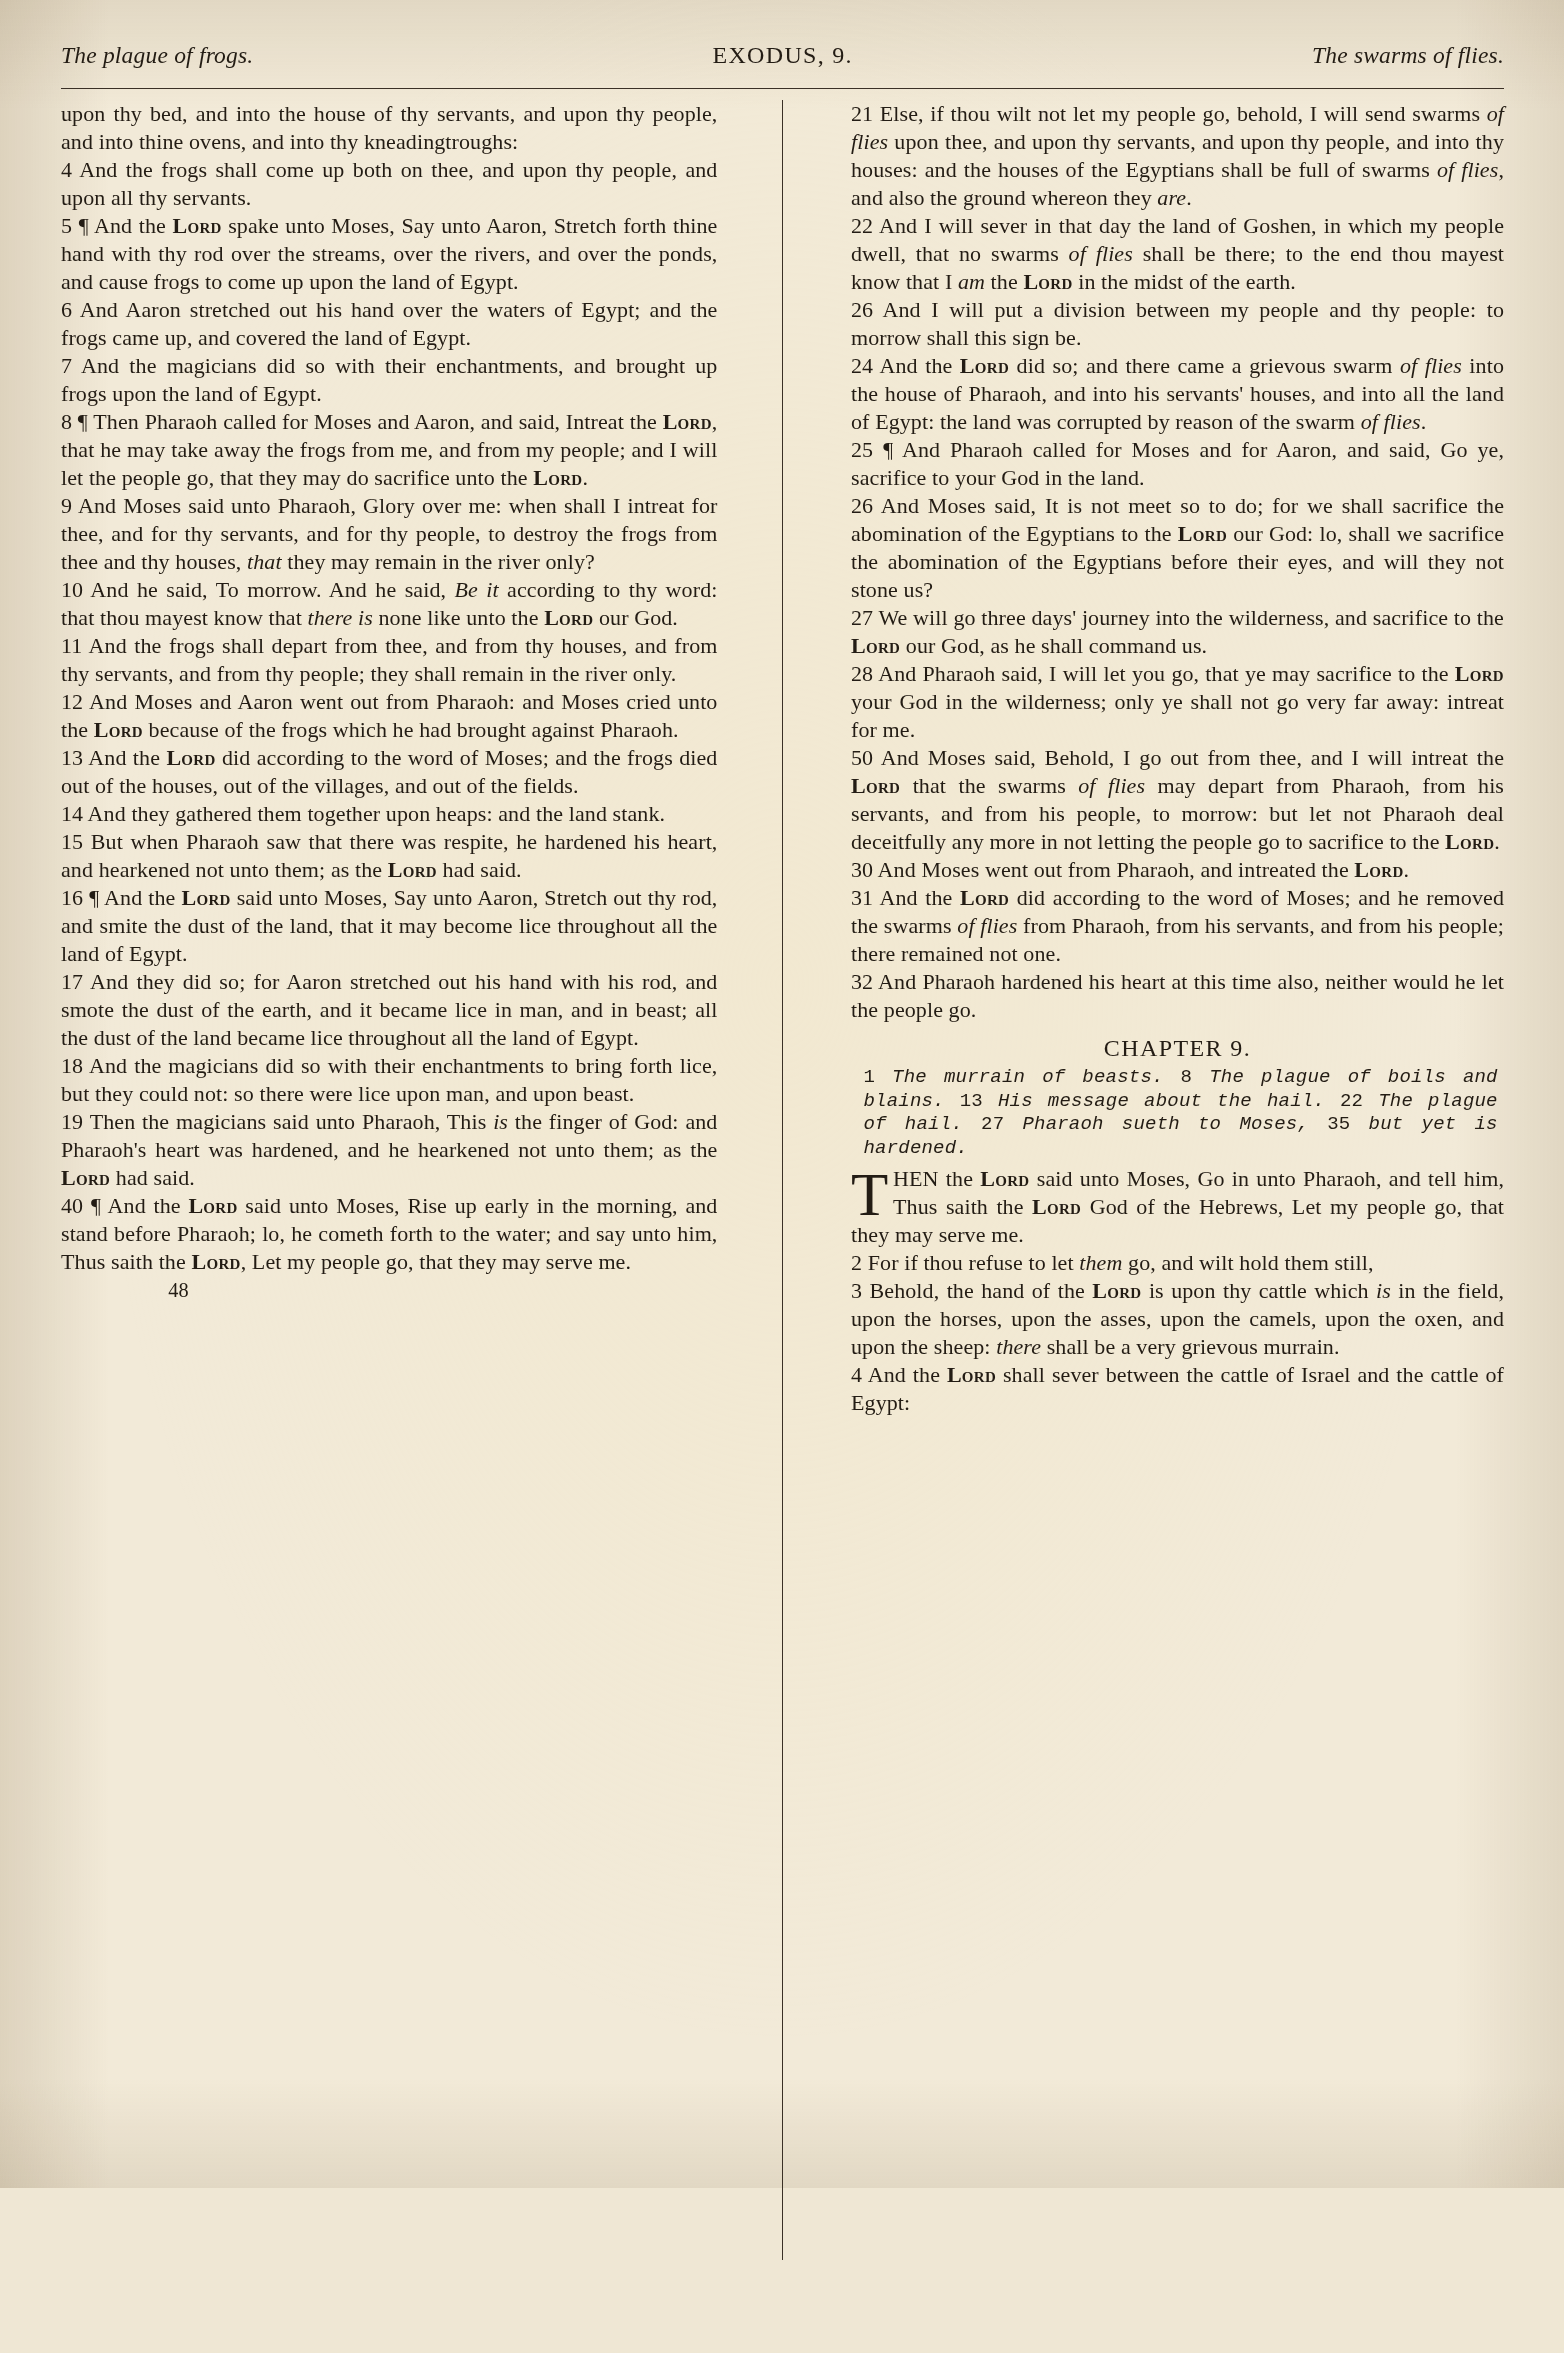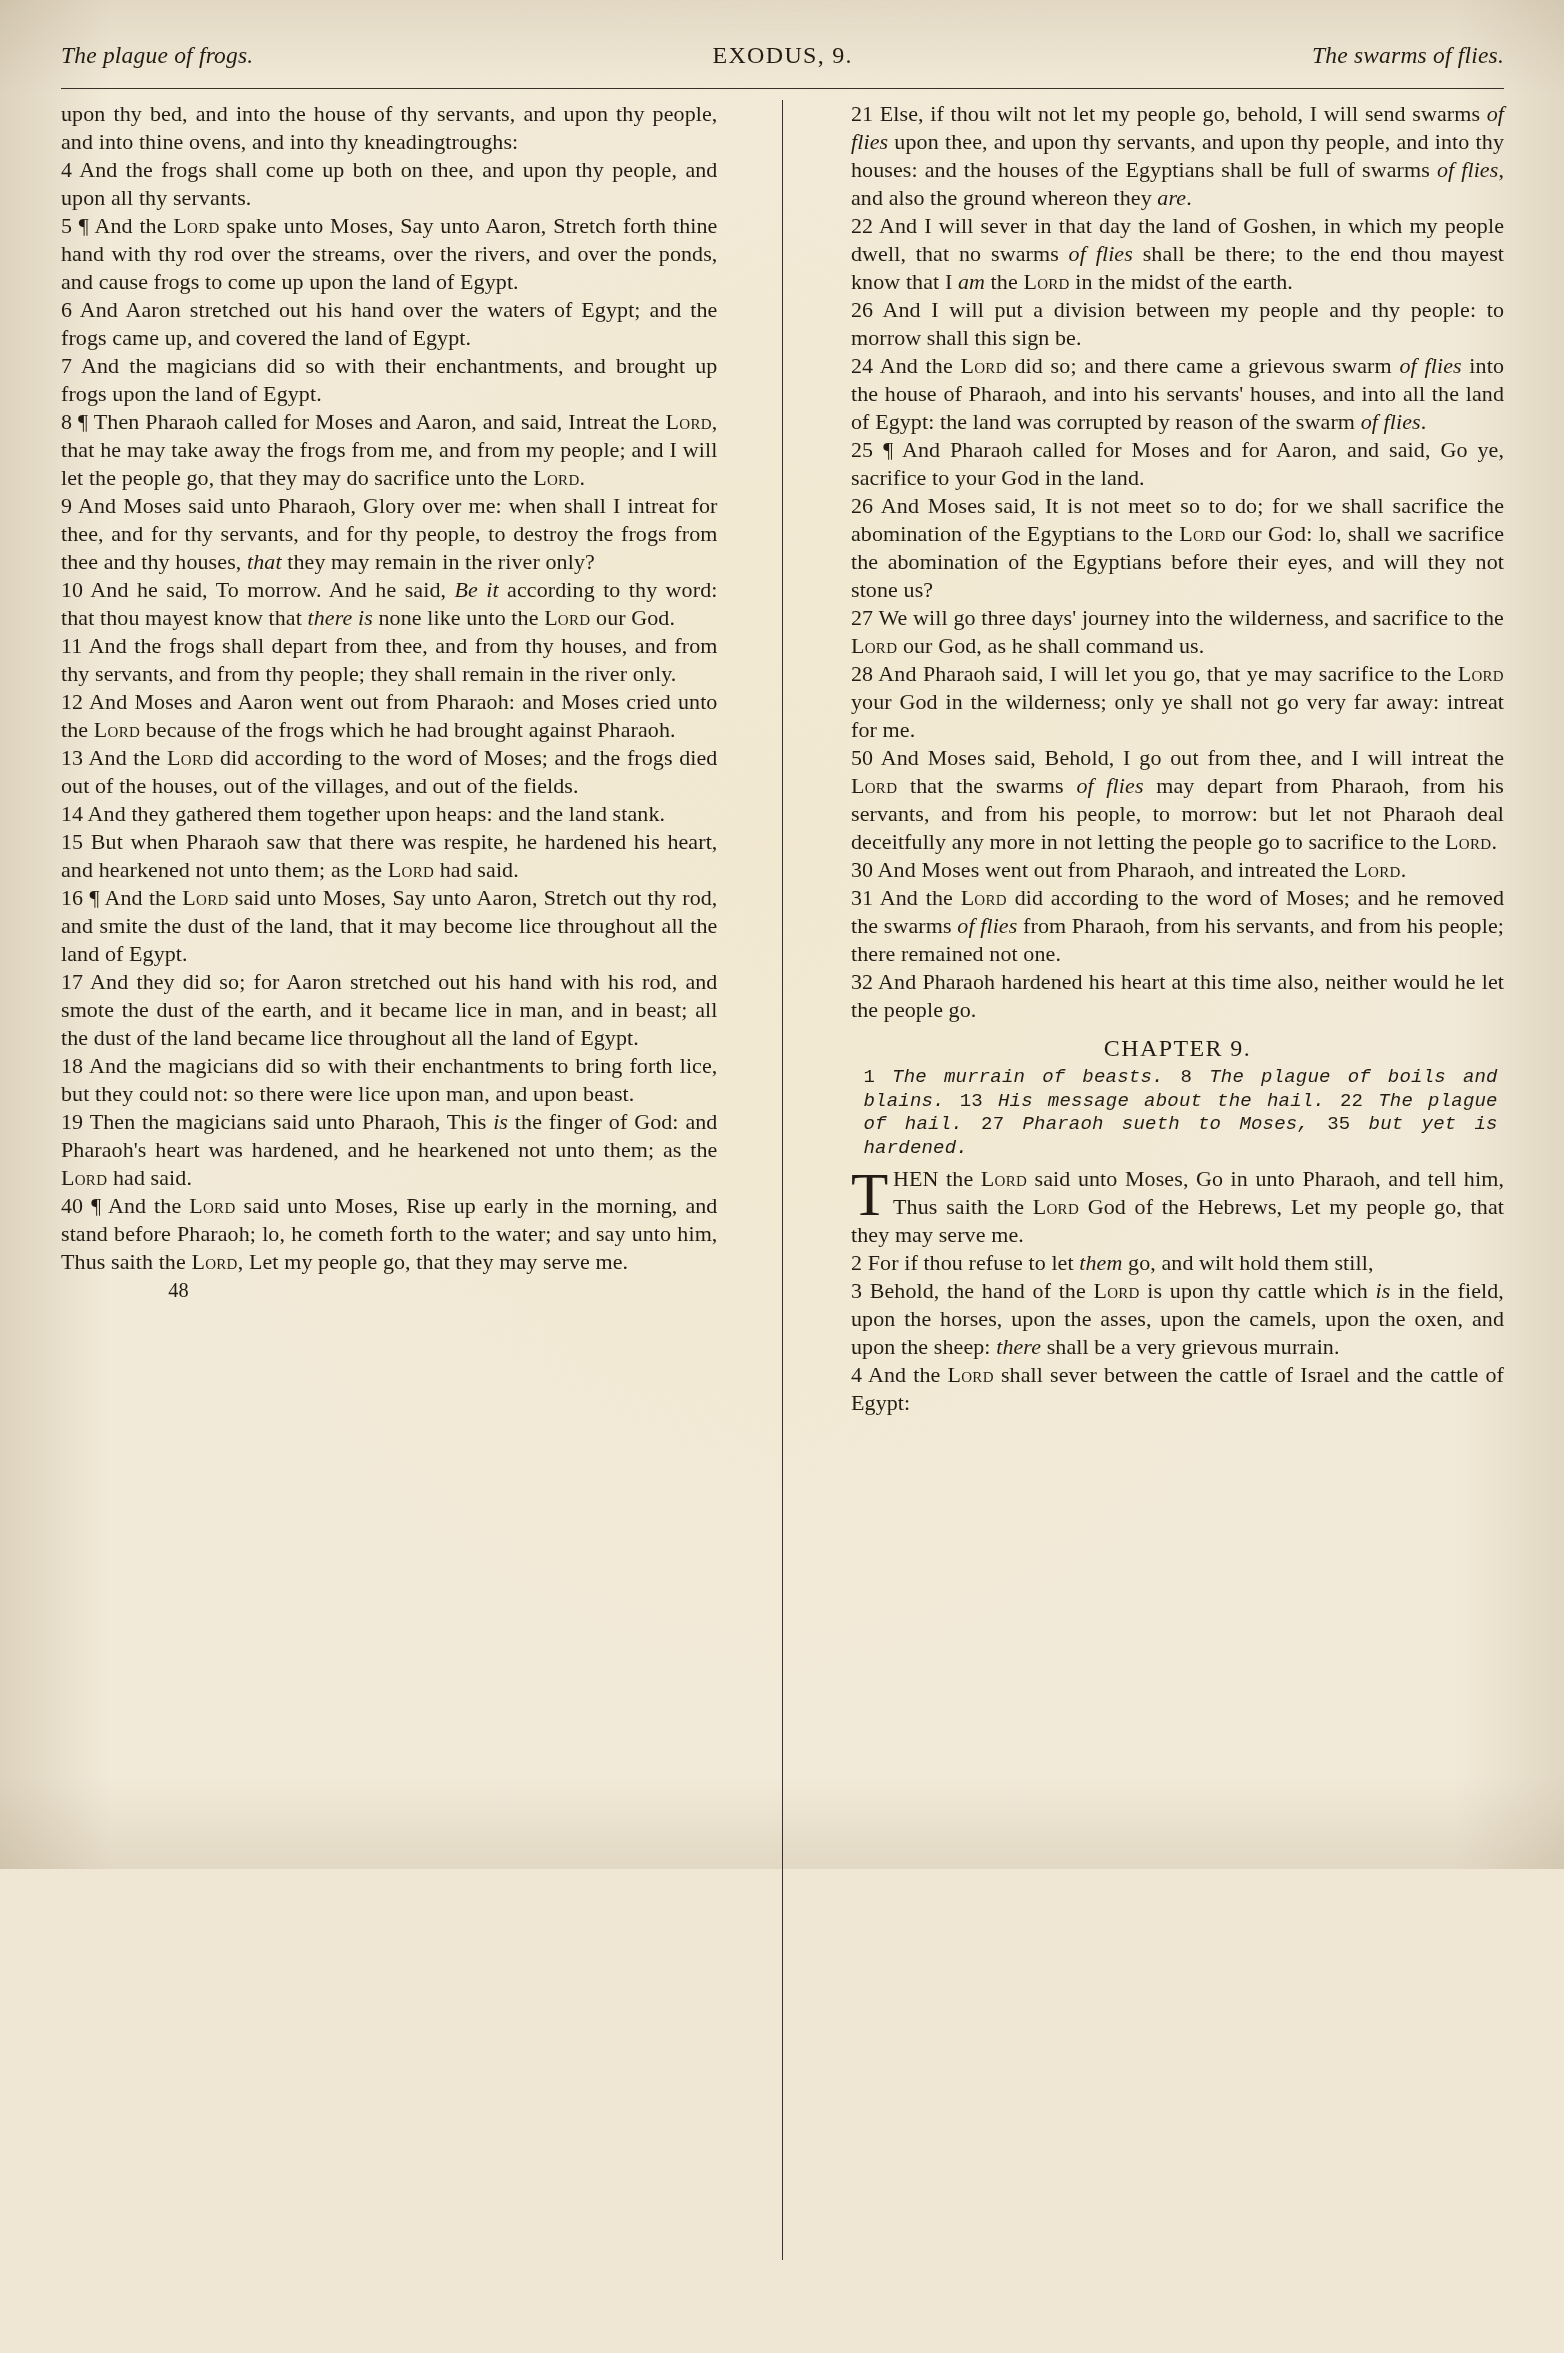--- a/index.html
+++ b/index.html
@@ -10,21 +10,21 @@
   body {
     width: 1565px;
     height: 2354px;
     font-family: "Liberation Serif", serif;
     color: #231c14;
     overflow: hidden;
   }
   .page {
     position: relative;
     width: 1565px;
-    height: 1869px;
+    height: 2188px;
     background: #f2ead8;
     box-sizing: border-box;
     padding: 42px 61px 31px 61px;
   }
   
   .page::before {
     content: "";
     position: absolute;
     inset: 0;
     pointer-events: none;
@@ -90,20 +90,21 @@
     text-justify: inter-word;
     hyphens: none;
     letter-spacing: 0.1px;
   }
   .vn {
     font-weight: 400;
   }
   .sc {
     font-variant: small-caps;
     letter-spacing: 0.3px;
+    font-weight: bold;
   }
   .it { font-style: italic; }
   .pil { font-size: 22px; }
   .chapter-head {
     text-align: center;
     font-size: 24px;
     letter-spacing: 1.4px;
     margin: 11px 0 4.7px 0;
   }
   .argument {

